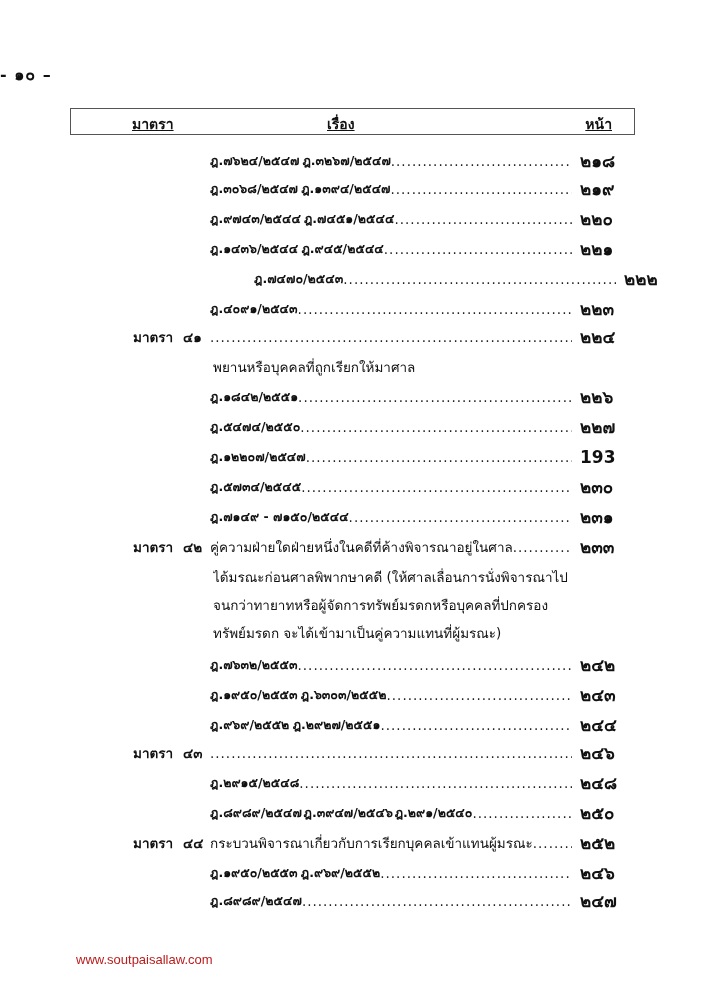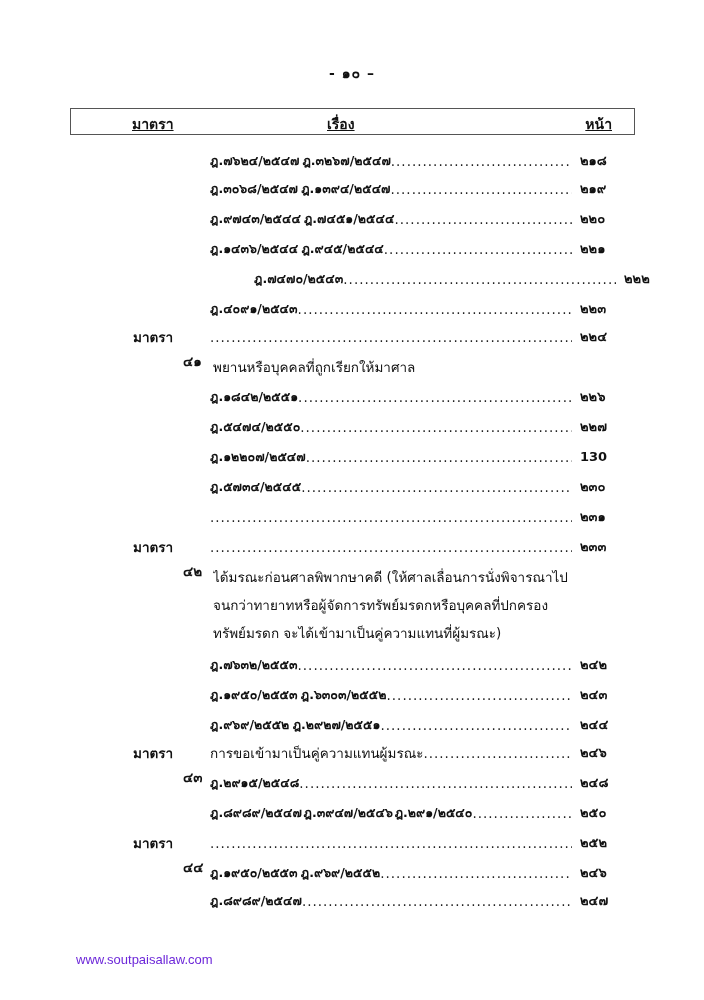--- a/index.html
+++ b/index.html
@@ -2,22 +2,22 @@
 <html><head>
 <meta charset="utf-8">
 <style>
   html, body { margin: 0; padding: 0; background: #ffffff; }
   body {
     width: 704px; height: 1000px; position: relative; overflow: hidden;
     font-family: "DejaVu Sans", "Liberation Sans", sans-serif;
     color: #111;
   }
   .page-number {
-    position: absolute; top: 62px; left: 0; width: 704px; text-align: center;
-    font-size: 14px; font-weight: bold; letter-spacing: 1px;
+    position: absolute; top: 62px; left: 0; width: 704px; text-align: left;
+    font-size: 16px; font-weight: bold; letter-spacing: 1px;
   }
   .header-box {
     position: absolute; left: 70px; top: 108px; width: 565px; height: 27px;
     border: 1px solid #555; box-sizing: border-box;
   }
   .header-box span {
     position: absolute; top: 4px; font-size: 14px; font-weight: bold;
     text-decoration: underline;
   }
   .h-section { left: 61px; }
@@ -26,38 +26,38 @@
 
   .entries { position: absolute; left: 0; top: 0; width: 704px; }
   .row {
     position: absolute; left: 0; width: 704px; height: 22px;
     font-size: 13.5px; line-height: 22px; white-space: nowrap;
   }
   .row .sec-label {
     position: absolute; left: 133px; font-weight: bold;
   }
   .row .sec-num {
-    position: absolute; left: 183px; font-weight: bold; margin-top: 24px;
+    position: absolute; left: 183px; font-weight: bold;
   }
   .row .body {
     position: absolute; left: 210px; width: 362px; overflow: hidden;
     display: flex;
   }
   .row .body.indent { left: 213px; }
   .row .body .txt { flex: 0 0 auto; }
   .row .body .txt.ref { font-weight: bold; font-size: 12.5px; }
   .row .body .gap { display: inline-block; width: 18px; }
   .row .body .dots {
     flex: 1 1 auto; overflow: hidden; letter-spacing: 1px; color: #222;
   }
   .row .pg {
-    position: absolute; left: 580px; font-weight: bold; font-size: 13px;
+    position: absolute; left: 580px; font-weight: bold; font-size: 17px;
   }
   .footer {
-    position: absolute; left: 76px; top: 952px; font-size: 13px; color: #6d28d9;
+    position: absolute; left: 76px; top: 952px; font-size: 13px; color: #b91c1c;
     font-family: "Liberation Sans", sans-serif;
   }
 </style>
 </head>
 <body>
 
 <div class="page-number">- ๑๐ –</div>
 
 <div class="header-box">
   <span class="h-section">มาตรา</span>
@@ -141,39 +141,41 @@
         <span class="txt ref">ฎ.๕๔๗๔/๒๕๕๐</span>
         <span class="dots">........................................................................................................................................................................................................</span>
       </div>
       <span class="pg">๒๒๗</span>
     </div>
     <div class="row" style="top: 446px;">
       <div class="body">
         <span class="txt ref">ฎ.๑๒๒๐๗/๒๕๔๗</span>
         <span class="dots">........................................................................................................................................................................................................</span>
       </div>
-      <span class="pg">130</span>
+      <span class="pg">193</span>
     </div>
     <div class="row" style="top: 476px;">
       <div class="body">
         <span class="txt ref">ฎ.๕๗๓๔/๒๕๔๕</span>
         <span class="dots">........................................................................................................................................................................................................</span>
       </div>
       <span class="pg">๒๓๐</span>
     </div>
     <div class="row" style="top: 506px;">
       <div class="body">
+        <span class="txt ref">ฎ.๗๑๔๙ - ๗๑๕๐/๒๕๔๔</span>
         <span class="dots">........................................................................................................................................................................................................</span>
       </div>
       <span class="pg">๒๓๑</span>
     </div>
     <div class="row" style="top: 536px;">
       <span class="sec-label">มาตรา</span>
       <span class="sec-num">๔๒</span>
       <div class="body">
+        <span class="txt">คู่ความฝ่ายใดฝ่ายหนึ่งในคดีที่ค้างพิจารณาอยู่ในศาล</span>
         <span class="dots">........................................................................................................................................................................................................</span>
       </div>
       <span class="pg">๒๓๓</span>
     </div>
     <div class="row" style="top: 566px;">
       <div class="body indent">
         <span class="txt">ได้มรณะก่อนศาลพิพากษาคดี (ให้ศาลเลื่อนการนั่งพิจารณาไป</span>
       </div>
     </div>
     <div class="row" style="top: 594px;">
@@ -208,21 +210,20 @@
         <span class="gap"></span>
         <span class="txt ref">ฎ.๒๙๒๗/๒๕๕๑</span>
         <span class="dots">........................................................................................................................................................................................................</span>
       </div>
       <span class="pg">๒๔๔</span>
     </div>
     <div class="row" style="top: 742px;">
       <span class="sec-label">มาตรา</span>
       <span class="sec-num">๔๓</span>
       <div class="body">
-        <span class="txt">การขอเข้ามาเป็นคู่ความแทนผู้มรณะ</span>
         <span class="dots">........................................................................................................................................................................................................</span>
       </div>
       <span class="pg">๒๔๖</span>
     </div>
     <div class="row" style="top: 772px;">
       <div class="body">
         <span class="txt ref">ฎ.๒๙๑๕/๒๕๔๘</span>
         <span class="dots">........................................................................................................................................................................................................</span>
       </div>
       <span class="pg">๒๔๘</span>
@@ -235,20 +236,21 @@
         <span class="gap"></span>
         <span class="txt ref">ฎ.๒๙๑/๒๕๔๐</span>
         <span class="dots">........................................................................................................................................................................................................</span>
       </div>
       <span class="pg">๒๕๐</span>
     </div>
     <div class="row" style="top: 832px;">
       <span class="sec-label">มาตรา</span>
       <span class="sec-num">๔๔</span>
       <div class="body">
+        <span class="txt">กระบวนพิจารณาเกี่ยวกับการเรียกบุคคลเข้าแทนผู้มรณะ</span>
         <span class="dots">........................................................................................................................................................................................................</span>
       </div>
       <span class="pg">๒๕๒</span>
     </div>
     <div class="row" style="top: 862px;">
       <div class="body">
         <span class="txt ref">ฎ.๑๙๕๐/๒๕๕๓</span>
         <span class="gap"></span>
         <span class="txt ref">ฎ.๙๖๙/๒๕๕๒</span>
         <span class="dots">........................................................................................................................................................................................................</span>

